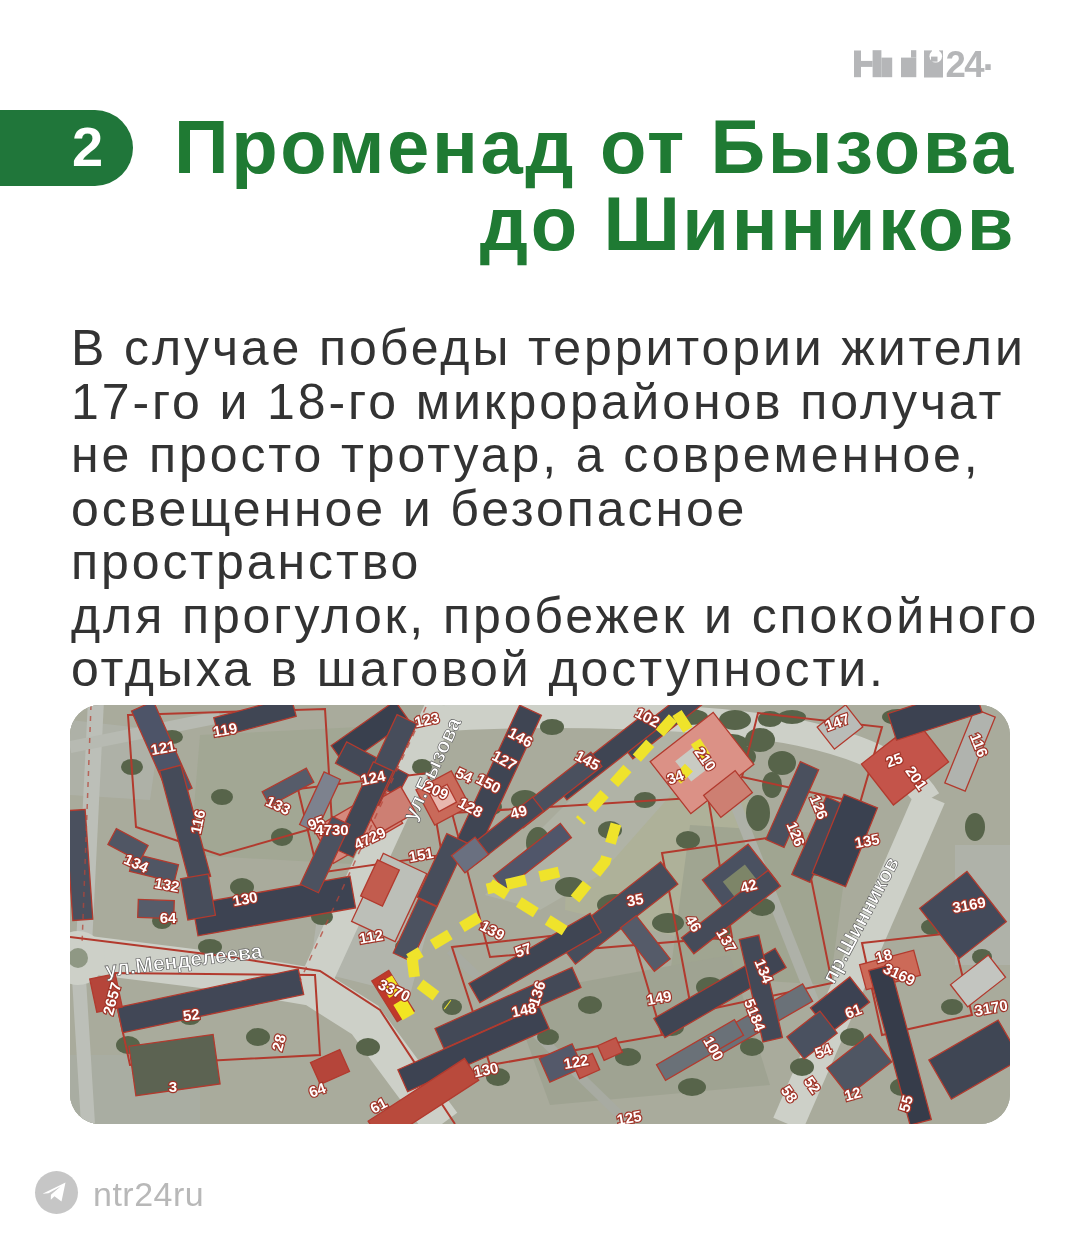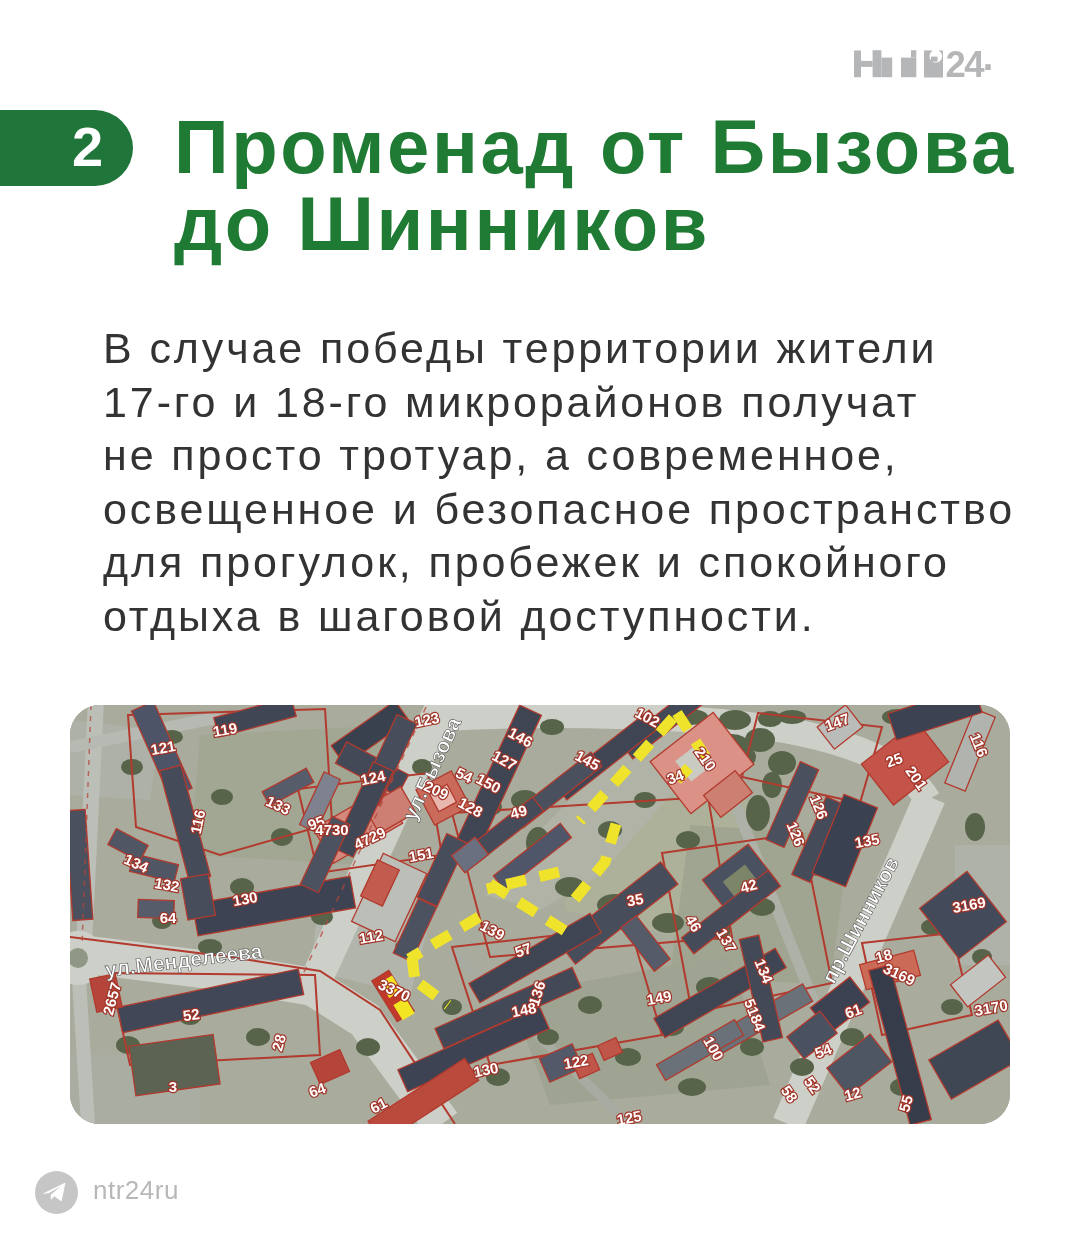--- a/index.html
+++ b/index.html
@@ -1,24 +1,24 @@
 <!DOCTYPE html>
 <html lang="ru"><head>
 <meta charset="utf-8">
 <style>
   html,body{margin:0;padding:0;}
   body{width:1080px;height:1252px;background:#ffffff;font-family:"Liberation Sans",sans-serif;position:relative;overflow:hidden;}
   #logo{position:absolute;left:847px;top:42px;}
   #badge{position:absolute;left:0;top:110px;width:133px;height:76px;background:#20763a;border-radius:0 38px 38px 0;color:#ffffff;font-size:56px;font-weight:bold;text-align:center;line-height:74px;padding-left:42px;box-sizing:border-box;}
-  #headline{position:absolute;left:174px;top:108px;margin:0;font-size:76px;line-height:77px;font-weight:bold;color:#1f7a33;letter-spacing:2.6px;}
-  #para{position:absolute;left:71px;top:322px;font-size:43px;line-height:53.5px;color:#333333;letter-spacing:2.9px;margin-left:32px;}
+  #headline{position:absolute;left:174px;top:108px;margin:0;font-size:76px;line-height:77px;font-weight:bold;color:#1f7a33;letter-spacing:2.6px;text-align:right;}
+  #para{position:absolute;left:71px;top:322px;font-size:50px;line-height:53.5px;color:#333333;letter-spacing:2.9px;}
   #map{position:absolute;left:70px;top:705px;width:940px;height:419px;border-radius:30px;overflow:hidden;background:#9aa08f;}
   #footer{position:absolute;left:35px;top:1171px;height:44px;}
   #footer .tg{position:absolute;left:0;top:0;width:43px;height:43px;border-radius:50%;background:#c6c6c6;}
-  #footer .name{position:absolute;left:58px;top:4px;font-size:26px;color:#b8b8b8;letter-spacing:0.5px;}
+  #footer .name{position:absolute;left:58px;top:4px;font-size:34px;color:#b8b8b8;letter-spacing:0.5px;}
 </style>
 </head>
 <body>
 
 <div id="logo">
 <svg width="150" height="40" viewBox="0 0 150 40">
   <g fill="#b5b6b8">
     <rect x="7" y="8.5" width="7" height="26.7"></rect>
     <rect x="13.7" y="18.9" width="11.9" height="6"></rect>
     <rect x="25.6" y="8.2" width="8.8" height="27"></rect>

